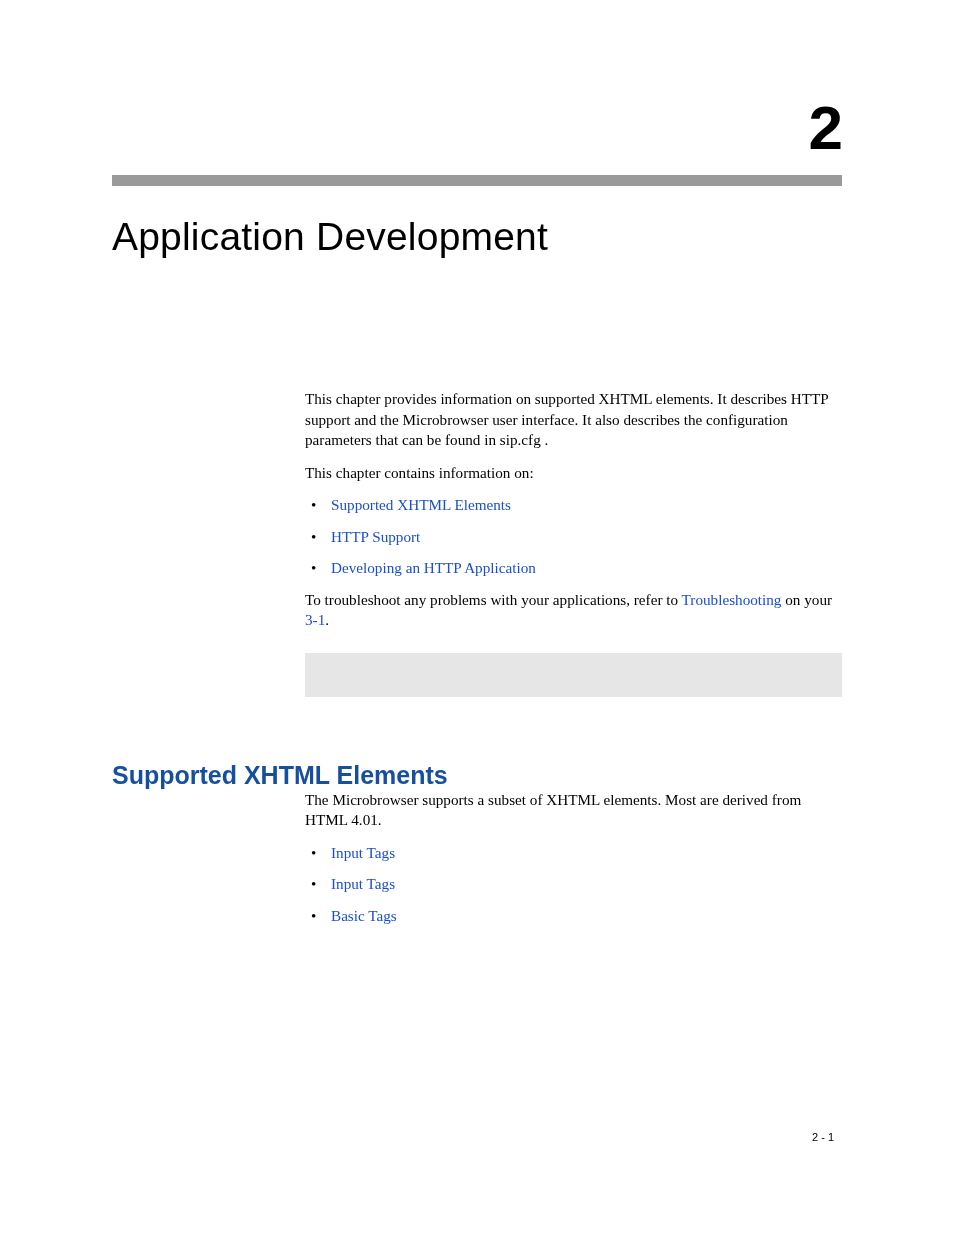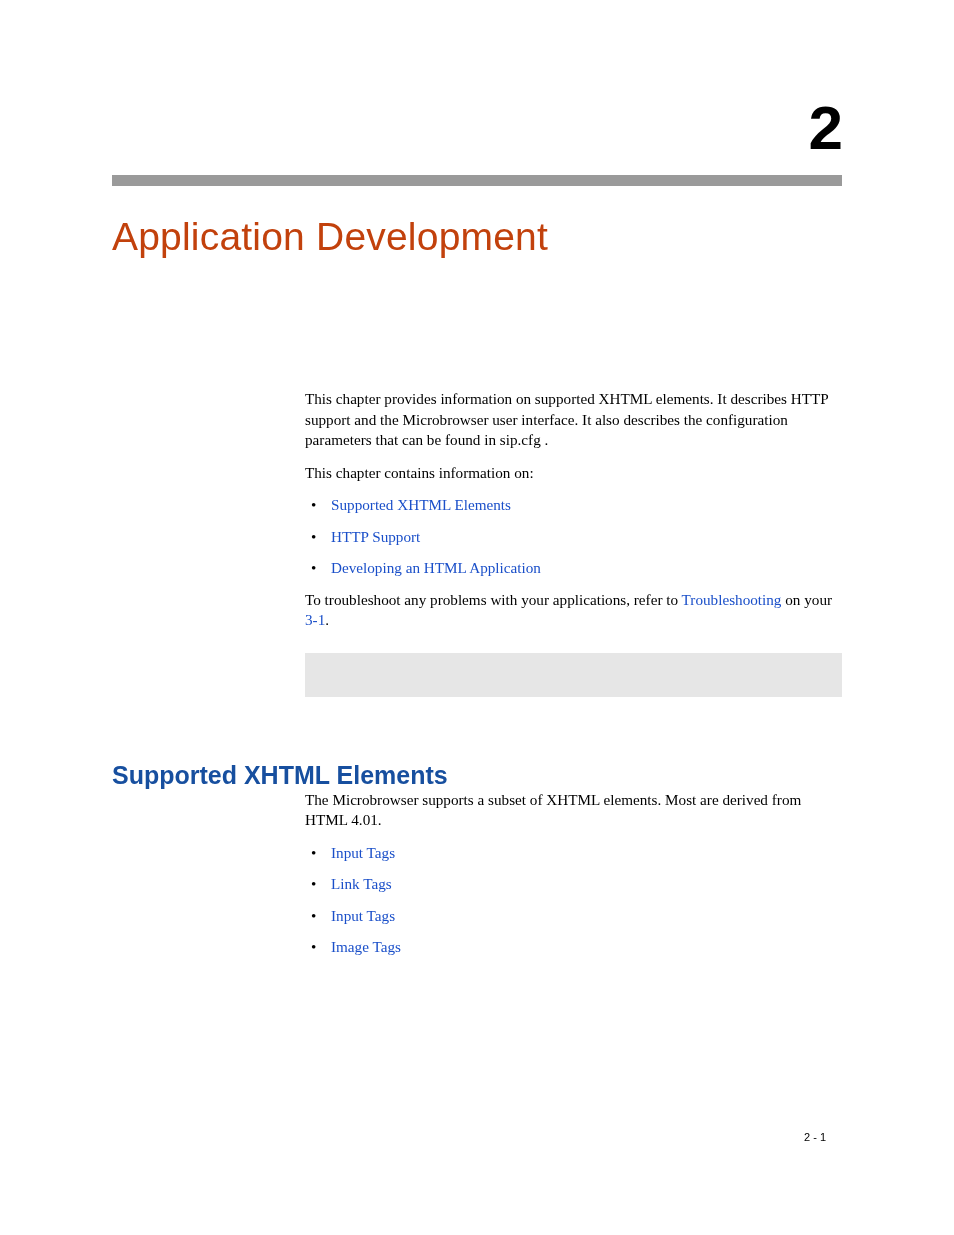--- a/index.html
+++ b/index.html
@@ -37,21 +37,21 @@
       right: 112px;
       height: 11px;
       background: #9a9a9a;
     }
 
     .chapter-title {
       margin-top: 115px;
       font-family: Helvetica, Arial, sans-serif;
       font-size: 39px;
       font-weight: 300;
-      color: #c2410c;
+      color: #000000;
       letter-spacing: 0.2px;
     }
 
     .body-block {
       margin-left: 193px;
       margin-top: 130px;
       font-size: 15.2px;
       line-height: 1.35;
     }
 
@@ -99,21 +99,21 @@
       margin-left: 193px;
       font-size: 15.2px;
       line-height: 1.35;
     }
 
     .body-block-2 p { margin-bottom: 12px; }
 
     .page-number {
       position: absolute;
       bottom: 92px;
-      right: 128px;
+      right: 120px;
       font-family: Helvetica, Arial, sans-serif;
       font-size: 11px;
       color: #000;
     }
   </style>
 </head>
 <body>
 
 <div class="page">
 
@@ -125,38 +125,37 @@
 
   <div class="body-block">
     <p>
       <span>This chapter provides information on supported XHTML elements. It describes HTTP support and the Microbrowser user interface. It also describes the configuration parameters that can be found in </span><span class="bold">sip.cfg</span><span> .</span>
     </p>
     <p>This chapter contains information on:</p>
 
     <ul class="bullets">
       <li><span class="link">Supported XHTML Elements</span></li>
       <li><span class="link">HTTP Support</span></li>
-      <li><span class="link">Developing an HTML Application</span></li>
+      <li><span class="link">Developing an HTTP Application</span></li>
     </ul>
 
     <p>
       <span>To troubleshoot any problems with your applications, refer to </span><span class="link">Troubleshooting</span><span> on your </span><span class="link">3-1</span><span>.</span>
     </p>
   </div>
 
   <div class="grey-box"></div>
 
   <h2 class="section-heading">Supported XHTML Elements</h2>
 
   <div class="body-block-2">
     <p>The Microbrowser supports a subset of XHTML elements. Most are derived from HTML 4.01.</p>
 
     <ul class="bullets">
       <li><span class="link">Input Tags</span></li>
-      <li><span class="link">Link Tags</span></li>
       <li><span class="link">Input Tags</span></li>
-      <li><span class="link">Image Tags</span></li>
+      <li><span class="link">Basic Tags</span></li>
     </ul>
   </div>
 
   <div class="page-number">2 - 1</div>
 
 </div>
 
 </body></html>

